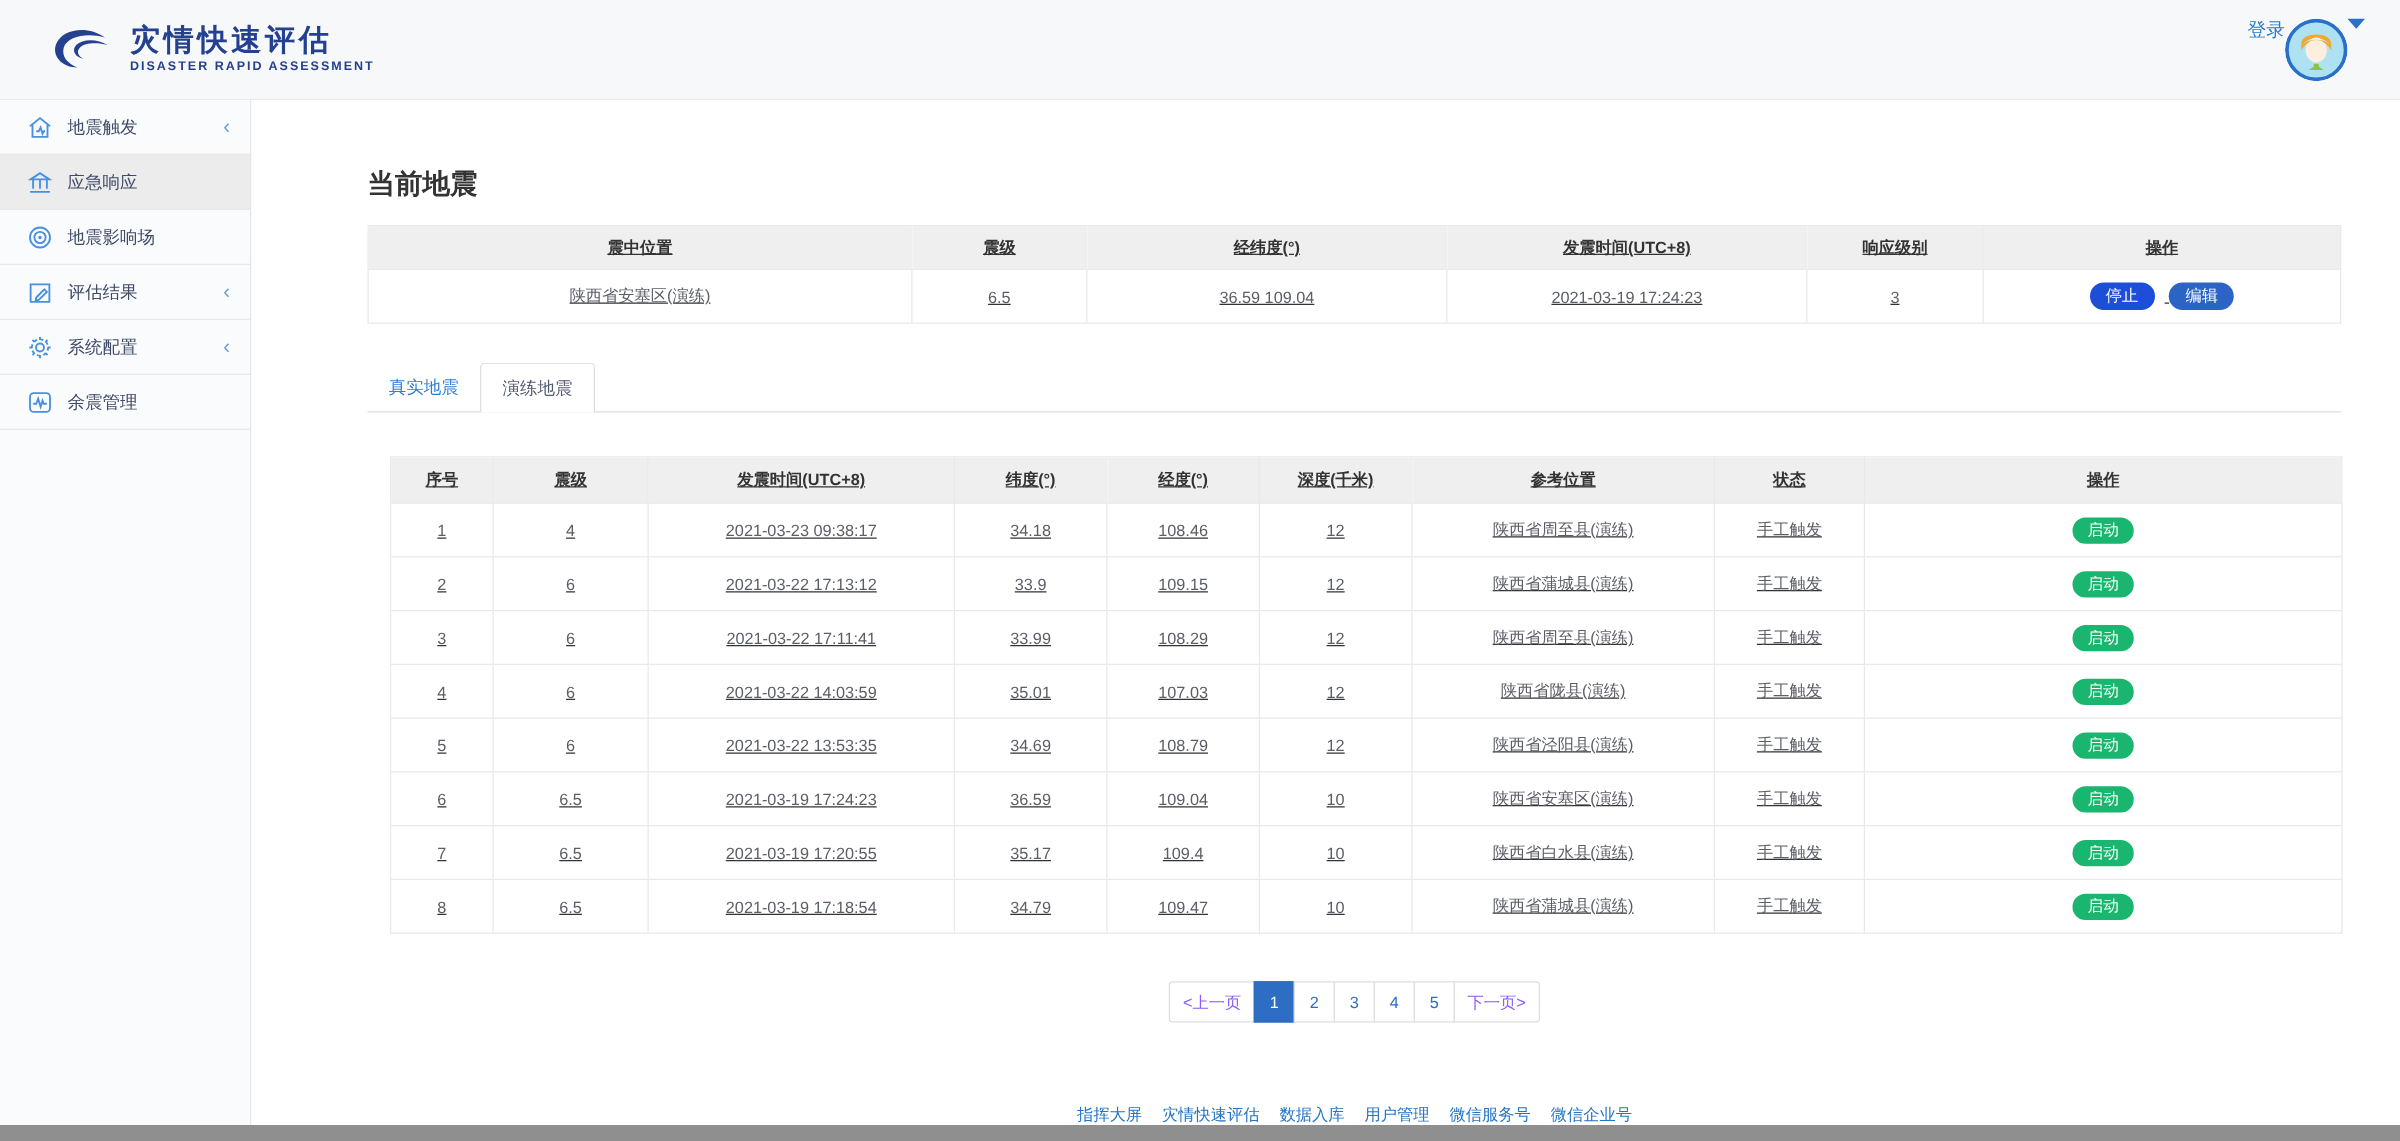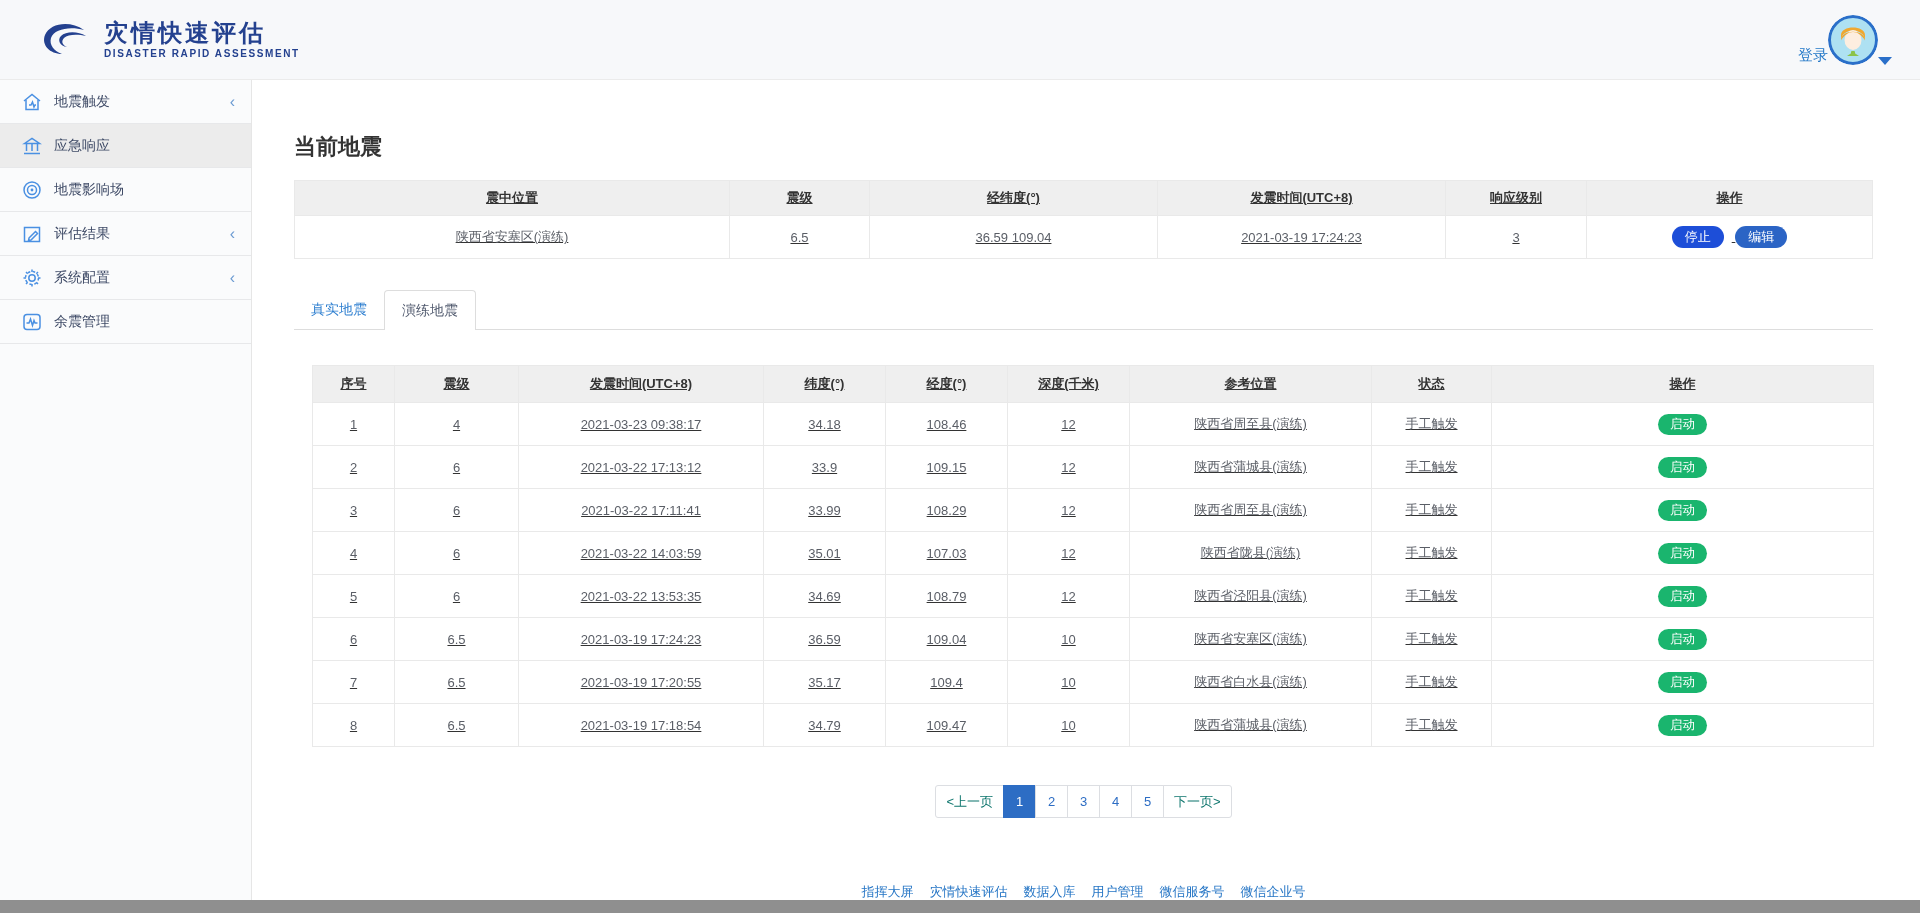--- a/index.html
+++ b/index.html
@@ -11,27 +11,27 @@
   
   .header {
     position:absolute; left:0; top:0; width:1920px; height:80px;
     background:#f7f8fa; border-bottom:1px solid #ebebeb;
     display:flex; align-items:center; justify-content:space-between;
     padding:0 28px 0 40px;
   }
   .logo { display:flex; align-items:center; gap:12px; }
   .logo-title { font-size:24px; font-weight:bold; color:#24418f; letter-spacing:3px; line-height:26px;}
   .logo-subtitle { font-size:10px; font-weight:bold; color:#24418f; letter-spacing:1.6px; margin-top:2px;}
-  .header-right { display:flex; align-items:flex-end; }
+  .header-right { display:flex; align-items:flex-start; }
   .login-link { font-size:15px; color:#2478c8; cursor:pointer; }
   .avatar { width:50px; height:50px; border-radius:50%; display:block; }
   .caret-down { width:0; height:0; border-left:7px solid transparent; border-right:7px solid transparent; border-top:8px solid #2a6fc9; display:inline-block; }
   
   .sidebar {
-    position:absolute; left:0; top:80px; width:252px; bottom:13px;
+    position:absolute; left:0; top:80px; width:201px; bottom:13px;
     background:#fafbfc; border-right:1px solid #e6e6e6;
   }
   .side-item {
     height:44px; display:flex; align-items:center; padding:0 16px 0 22px;
     border-bottom:1px solid #e7e8ea; cursor:pointer; position:relative;
   }
   .side-item.active { background:#ececec; }
   .side-label { font-size:14px; color:#3e4a66; margin-left:12px; }
   .side-icon { width:20px; height:20px; flex:0 0 20px; }
   .side-chevron { position:absolute; right:16px; color:#6b9bd2; font-size:16px; line-height:16px; }
@@ -56,21 +56,21 @@
   .tab-active {
     color:#515a6e; background:#fff; border:1px solid #ddd; border-bottom:none;
     border-radius:4px 4px 0 0; margin-bottom:-1px; position:relative; z-index:1;
   }
   
   .pagination { position:absolute; left:42px; top:705px; width:1579px; display:flex; justify-content:center; }
   .page-item {
     min-width:33px; height:33px; padding:0 10px; display:flex; align-items:center; justify-content:center;
     border:1px solid #dcdee2; margin-left:-1px; font-size:13px; color:#2d6dc4; background:#fff; cursor:pointer;
   }
-  .page-item.nav { color:#0f766e; }
+  .page-item.nav { color:#8b5cf6; }
   .page-item.first { border-radius:3px 0 0 3px; margin-left:0; }
   .page-item.last { border-radius:0 3px 3px 0; }
   .page-item.active { background:#2d6dc4; border-color:#2d6dc4; color:#fff; }
   
   .footer { position:absolute; left:42px; top:803px; width:1579px; display:flex; justify-content:center; gap:16px; }
   .footer a { font-size:13px; color:#2575c5; text-decoration:none; cursor:pointer; }
   .bottom-band { position:absolute; left:0; bottom:0; width:1920px; height:13px; background:#8f8f8f; }
 </style>
 </head>
 <body>

